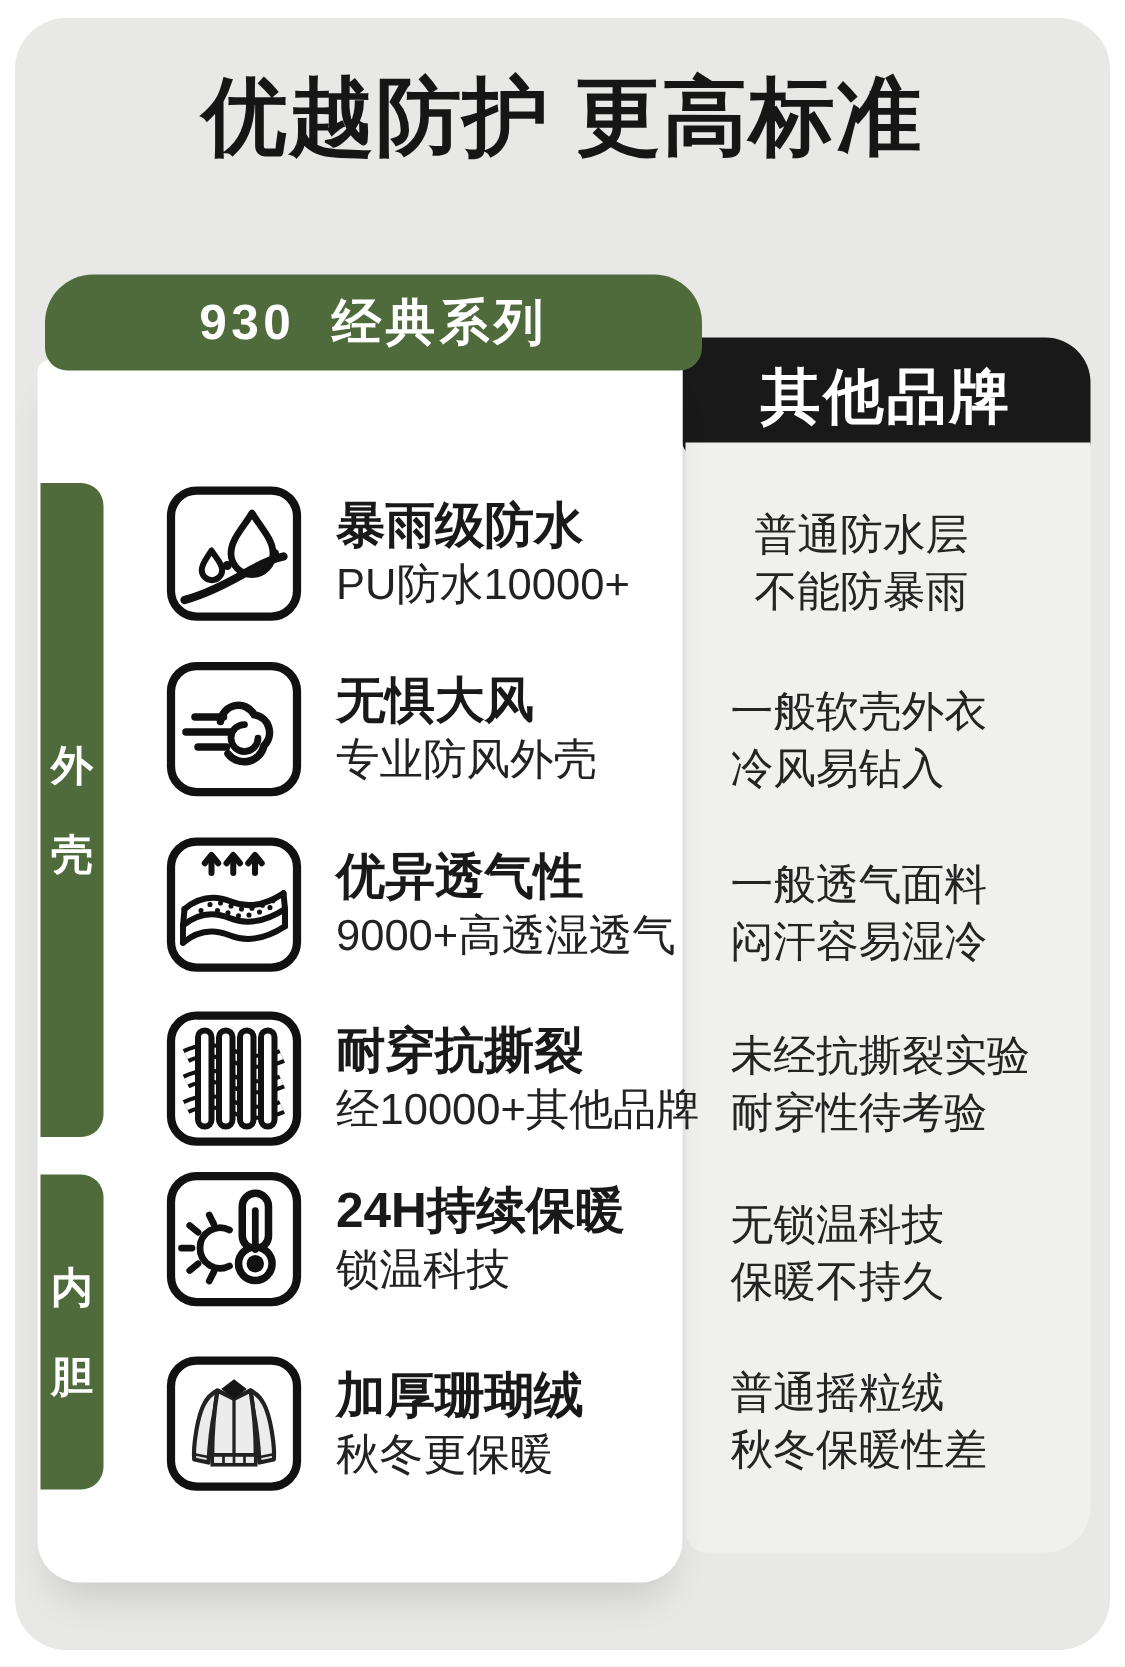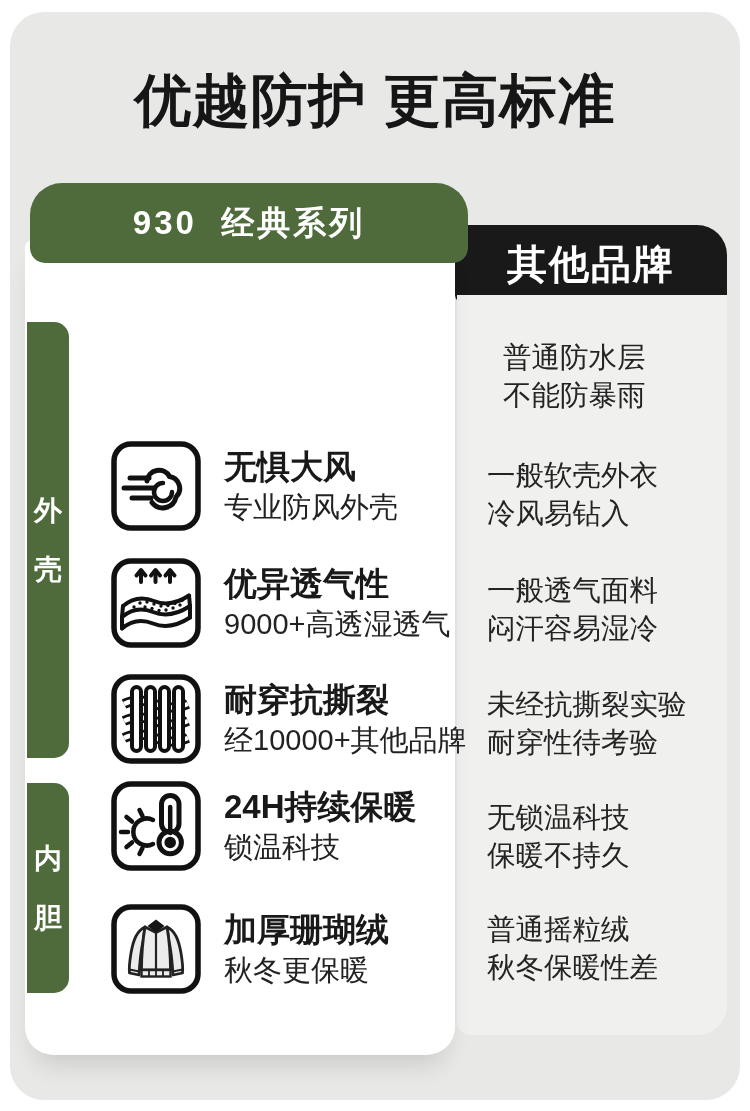--- a/index.html
+++ b/index.html
@@ -10,21 +10,21 @@
     position:relative;
     overflow:hidden;
   }
   .canvas {
     position:absolute; left:10px; top:12px;
     width:730px; height:1088px;
     background:#e8e8e7;
     border-radius:34px;
   }
   .page-title {
-    position:absolute; top:52px; left:0; right:0;
+    position:absolute; top:30px; left:0; right:0;
     text-align:center;
     font-size:57px; font-weight:900; color:#161616;
     letter-spacing:1px; line-height:72px;
     white-space:nowrap;
   }
   
   .comp-header {
     position:absolute; left:445px; top:213px;
     width:272px; height:78px;
     background:#191919;
@@ -53,21 +53,21 @@
   
   .product-card {
     position:absolute; left:15px; top:228px;
     width:430px; height:815px;
     background:#ffffff;
     border-radius:8px 8px 28px 28px;
     box-shadow:0 18px 26px -10px rgba(0,0,0,.14);
   }
   .product-header {
     position:absolute; left:20px; top:171px;
-    width:438px; height:80px;
+    width:438px; height:64px;
     background:#4f6b3b;
     border-radius:32px 32px 15px 15px;
     color:#ffffff;
     display:flex; align-items:center; justify-content:center;
     font-size:33px; font-weight:700; letter-spacing:3px;
     white-space:pre;
   }
   .side-tab {
     position:absolute; left:17px; width:42px;
     background:#4f6b3b;
@@ -133,20 +133,36 @@
       <div>保暖不持久</div>
     </div>
     <div class="comp-row comp-row-5">
       <div>普通摇粒绒</div>
       <div>秋冬保暖性差</div>
     </div>
   </div>
 
   <div class="product-card">
 
+    <div class="feature-row feature-row-0">
+      <span class="feature-icon">
+        <svg viewBox="0 0 92 92" xmlns="http://www.w3.org/2000/svg">
+          <rect x="4" y="4" width="84" height="84" rx="17" fill="#fff" stroke="#111" stroke-width="5.5"></rect>
+          <path d="M58 19 C52 29 44 36.5 44 46 a14 14 0 0 0 28 0 C72 36.5 64 29 58 19 Z" fill="none" stroke="#111" stroke-width="4.5" stroke-linejoin="round"></path>
+          <path d="M31 44 C28 49 24.5 52.5 24.5 57 a6.8 6.8 0 0 0 13.6 0 C38.1 52.5 34 49 31 44 Z" fill="none" stroke="#111" stroke-width="4" stroke-linejoin="round"></path>
+          <circle cx="41.5" cy="54" r="3" fill="#111"></circle>
+          <circle cx="73" cy="46" r="3" fill="#111"></circle>
+          <path d="M13 77 C28 73 45 64 57 57 C65 52.5 72 49.5 79 48" fill="none" stroke="#111" stroke-width="5.5" stroke-linecap="round"></path>
+        </svg>
+      </span>
+      <span class="feature-text">
+        <div class="feature-title">暴雨级防水</div>
+        <div class="feature-sub">PU防水10000+</div>
+      </span>
+    </div>
 
     <div class="feature-row feature-row-1">
       <span class="feature-icon">
         <svg viewBox="0 0 92 92" xmlns="http://www.w3.org/2000/svg">
           <rect x="4" y="4" width="84" height="84" rx="17" fill="#fff" stroke="#111" stroke-width="5.5"></rect>
           <path d="M37 41 a12 12 0 0 1 22.5 -4.5 a12 12 0 0 1 6.5 20.5 a13.5 13.5 0 0 1 -24 5.5" fill="none" stroke="#111" stroke-width="5" stroke-linecap="round"></path>
           <path d="M62 52 a9 9 0 1 1 -9 -9" fill="none" stroke="#111" stroke-width="4.5" stroke-linecap="round"></path>
           <line x1="20" y1="38" x2="39" y2="38" stroke="#111" stroke-width="5" stroke-linecap="round"></line>
           <line x1="14" y1="48" x2="44" y2="48" stroke="#111" stroke-width="5" stroke-linecap="round"></line>
           <line x1="22" y1="58" x2="41" y2="58" stroke="#111" stroke-width="5" stroke-linecap="round"></line>

